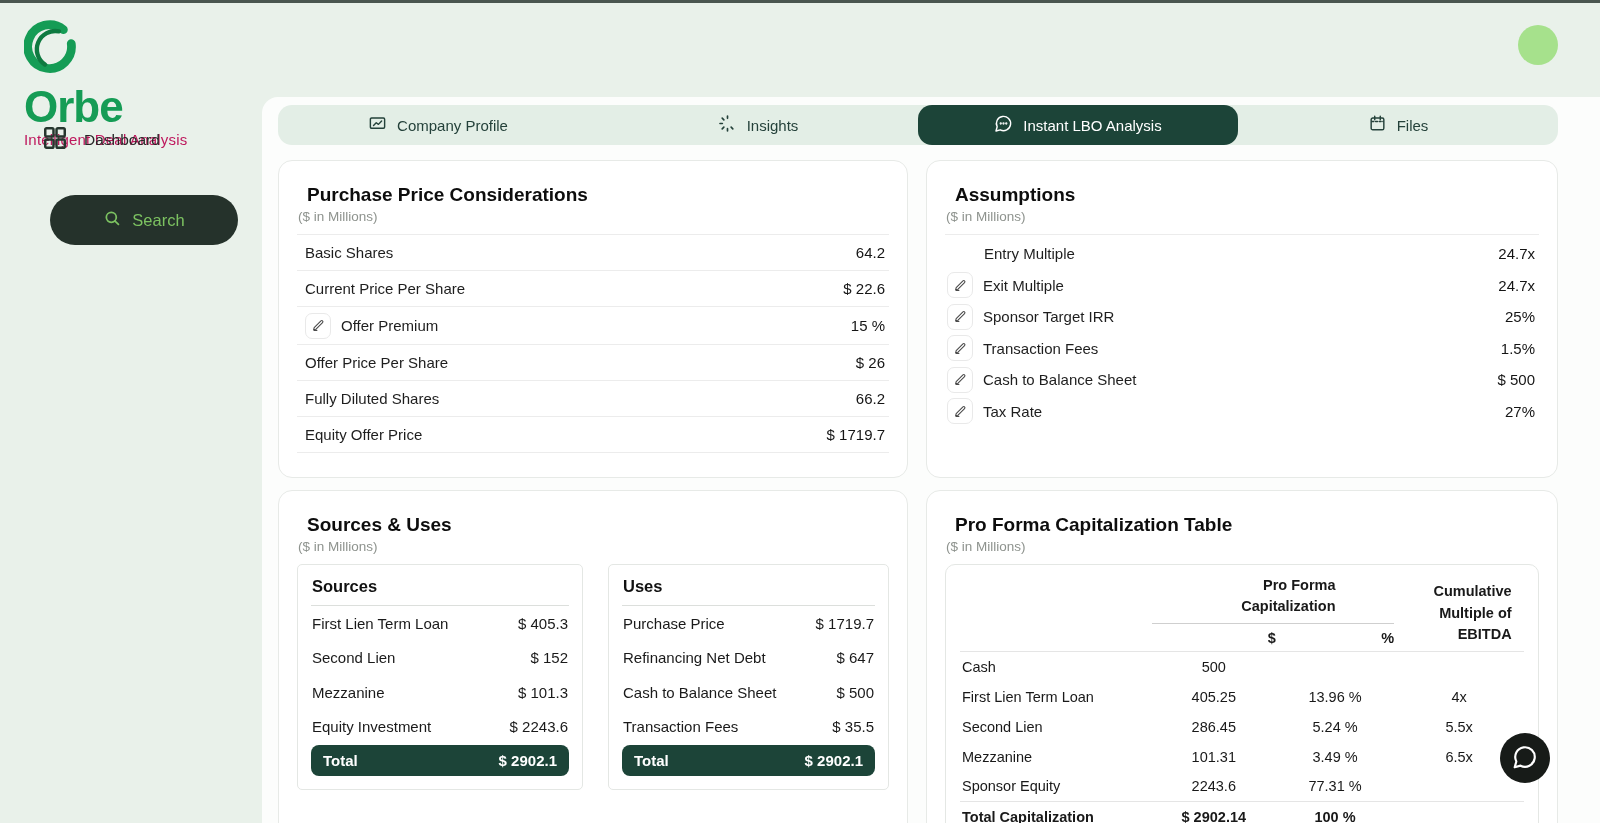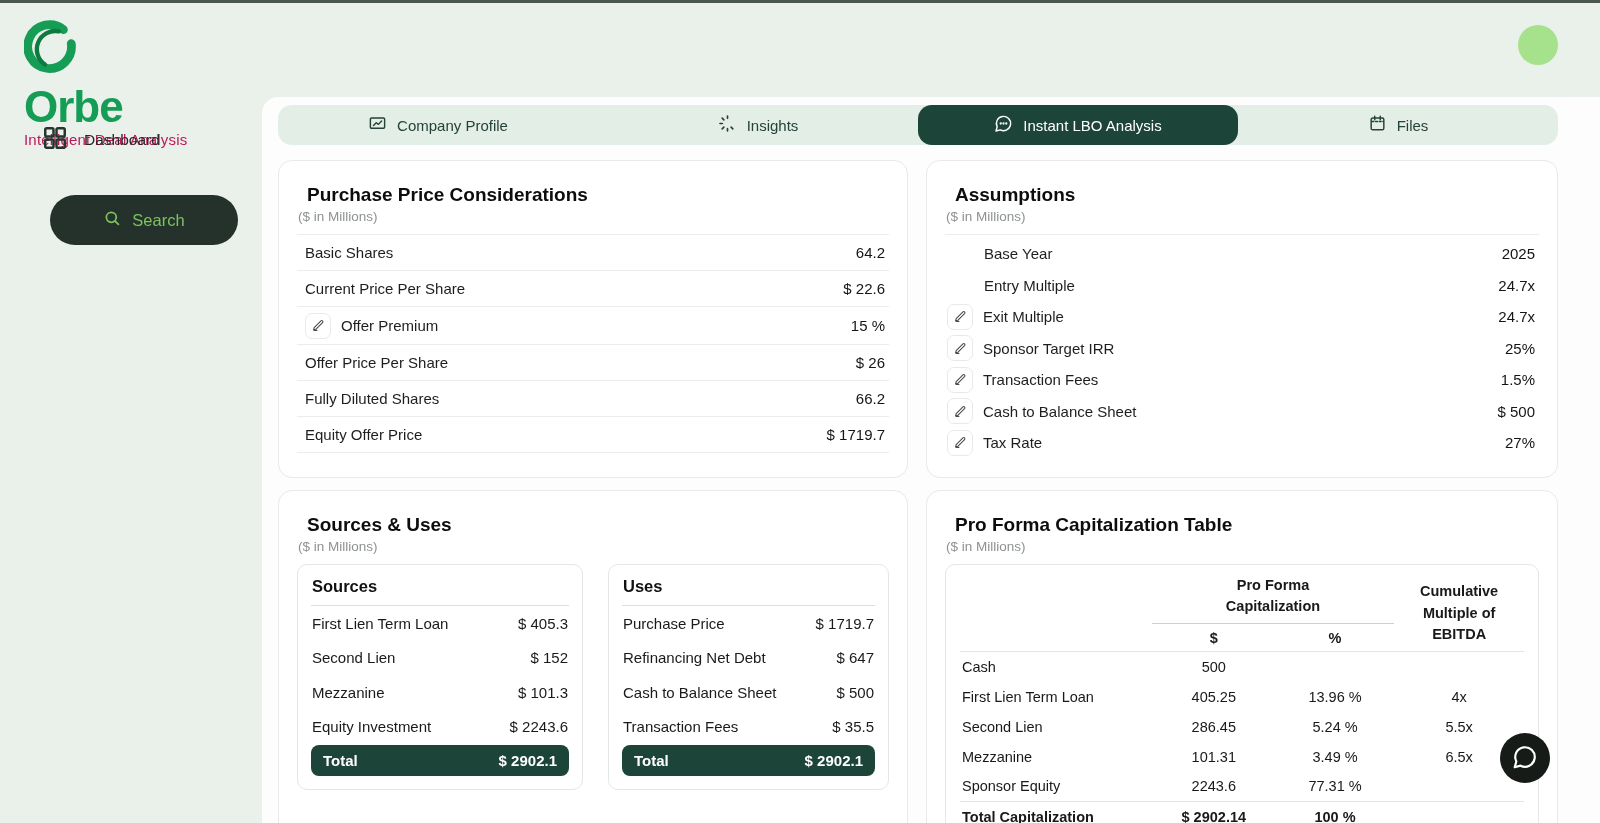--- a/index.html
+++ b/index.html
@@ -50,32 +50,32 @@
   .card-assumptions { left:664px; top:63px; width:632px; height:318px; }
   .a-rows { border-top:1px solid #ececec; padding-top:3px; }
   .a-row { display:flex; align-items:center; height:31.5px; font-size:15px; padding:0 4px 0 2px; }
   .a-row .lbl { display:flex; align-items:center; gap:10px; color:#1e1e1e; }
   .a-row.noicon .lbl { padding-left:37px; }
   .a-row .val { margin-left:auto; color:#151515; }
 
   
   .card-su { left:16px; top:393px; width:630px; height:372px; }
   .su-boxes { display:flex; gap:25px; margin-top:2px; }
-  .subbox { border:1px solid #e4e7e4; border-radius:10px; padding:10px 13px 13px; width:287px; }
+  .subbox { border:1px solid #e4e7e4; border-radius:5px; padding:10px 13px 13px; width:287px; }
   .subbox.uses { width:282px; }
   .subbox h3 { font-size:16.5px; font-weight:bold; color:#111; padding:2px 1px 9px; border-bottom:1px solid #dcdfdc; }
   .s-row { display:flex; justify-content:space-between; align-items:center; height:34.5px; font-size:15px; padding:0 1px; }
   .total-pill { margin-top:1px; background:#1c4438; border-radius:8px; height:31px; display:flex; justify-content:space-between; align-items:center; padding:0 12px; color:#fff; font-weight:bold; font-size:15px; }
 
   
   .card-cap { left:664px; top:393px; width:632px; height:395px; }
   .pf-box { border:1px solid #e4e7e4; border-radius:10px; padding:10px 14px 6px; margin-top:2px; }
   table.pf { width:100%; border-collapse:collapse; table-layout:fixed; }
   table.pf td { font-size:14.5px; color:#191919; }
-  .pf thead td { font-weight:bold; text-align:center; vertical-align:middle; }
+  .pf thead td { font-weight:bold; text-align:right; vertical-align:middle; }
   .pf .g1-cell { padding-bottom:6px; border-bottom:1px solid #cfcfcf; }
   .pf .g1-inner { max-width:125px; margin:0 auto; line-height:1.45; }
   .pf .g2-inner { max-width:105px; margin:0 auto; line-height:1.45; }
   .pf .subhead td { height:28px; }
   .pf .hline { border-bottom:1px solid #e5e5e5; }
   .pf tbody td { height:30px; text-align:center; }
   .pf tbody td.name { text-align:left; padding-left:2px; }
   .pf tr.total td { font-weight:bold; border-top:1px solid #e5e5e5; }
 
   
@@ -208,24 +208,20 @@
         <span class="val">$ 1719.7</span>
       </div>
     </div>
   </div>
 
   <div class="card card-assumptions">
     <div class="card-title">Assumptions</div>
     <div class="card-sub">($ in Millions)</div>
     <div class="a-rows">
       <div class="a-row noicon">
-        <span class="lbl">Base Year</span>
-        <span class="val">2025</span>
-      </div>
-      <div class="a-row noicon">
         <span class="lbl">Entry Multiple</span>
         <span class="val">24.7x</span>
       </div>
       <div class="a-row">
         <span class="lbl">
           <span class="pencil-box">
             <svg viewBox="0 0 24 24" width="13" height="13" fill="none" stroke="#4a4a4a" stroke-width="2" stroke-linecap="round" stroke-linejoin="round">
                 <path d="M4 21h5"></path>
                 <path d="M16.5 3.5a2.1 2.1 0 0 1 3 3L7 19l-4 1 1-4Z"></path>
               </svg>

